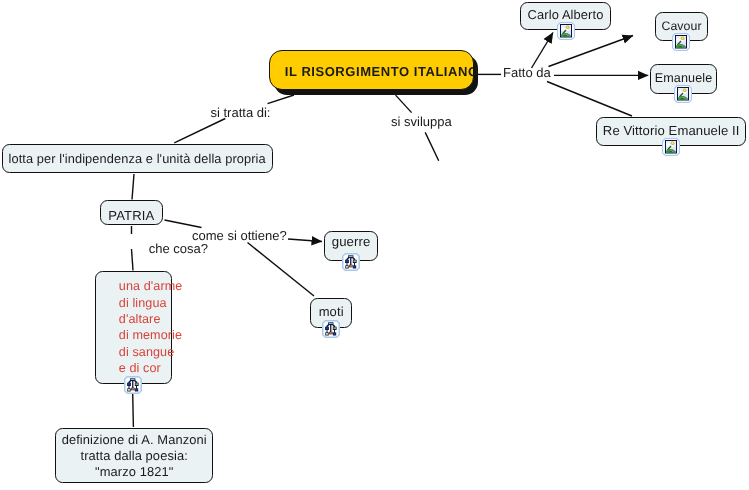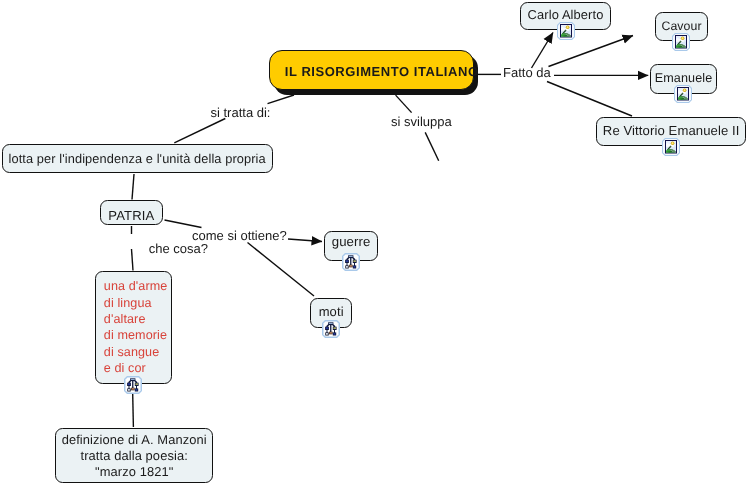--- a/index.html
+++ b/index.html
@@ -10,21 +10,21 @@
 #map{position:absolute;left:0;top:0;width:749px;height:490px;}
 svg#links{position:absolute;left:0;top:0;width:749px;height:490px;}
 .node{position:absolute;box-sizing:border-box;background:#ebf2f4;
       border:1.4px solid #111;border-radius:7.5px;display:flex;
       align-items:center;justify-content:center;color:#1a1a1a;text-align:center;
       line-height:16px;white-space:pre;letter-spacing:0.1px;}
 .node .txt{display:block;width:100%;transform:translateZ(0);}
 .node.main{background:#ffcc00;border:1.6px solid #141414;border-radius:13px;
       font-weight:700;letter-spacing:0.55px;}
 .shadow{position:absolute;background:#121212;border-radius:13px;}
-.node.red{color:#d8433a;text-align:left;justify-content:flex-start;}
+.node.red{color:#d8433a;text-align:left;justify-content:flex-start;padding-left:15px;}
 .node.red .txt{text-align:left;padding-left:8.2px;line-height:16.4px;}
 .linklabel{position:absolute;white-space:nowrap;color:#1a1a1a;transform:translateZ(0);}
 .resicon{position:absolute;width:18px;height:18px;}
 </style>
 </head>
 <body>
 
 <div id="map">
 <svg id="links" viewBox="0 0 749 490" xmlns="http://www.w3.org/2000/svg">
 <defs>

